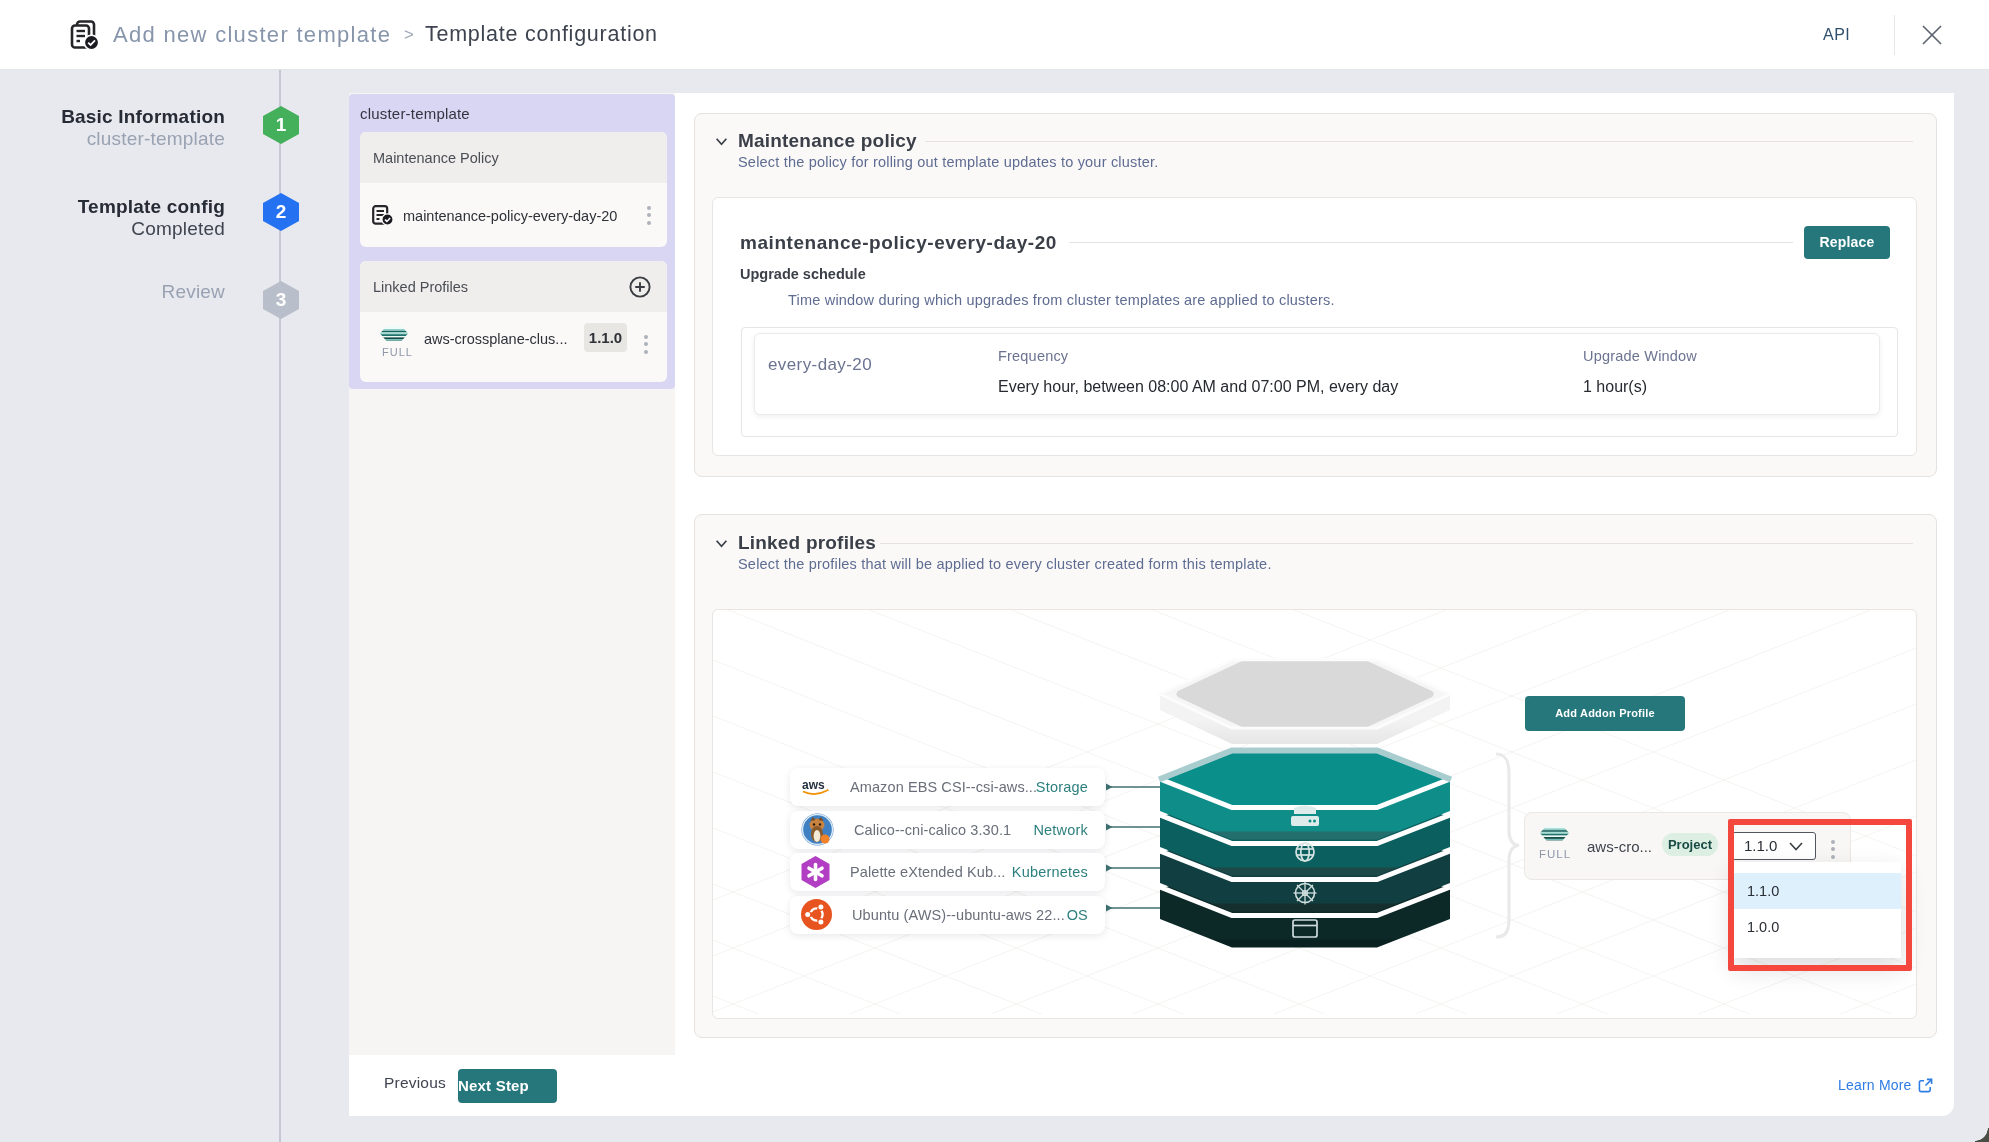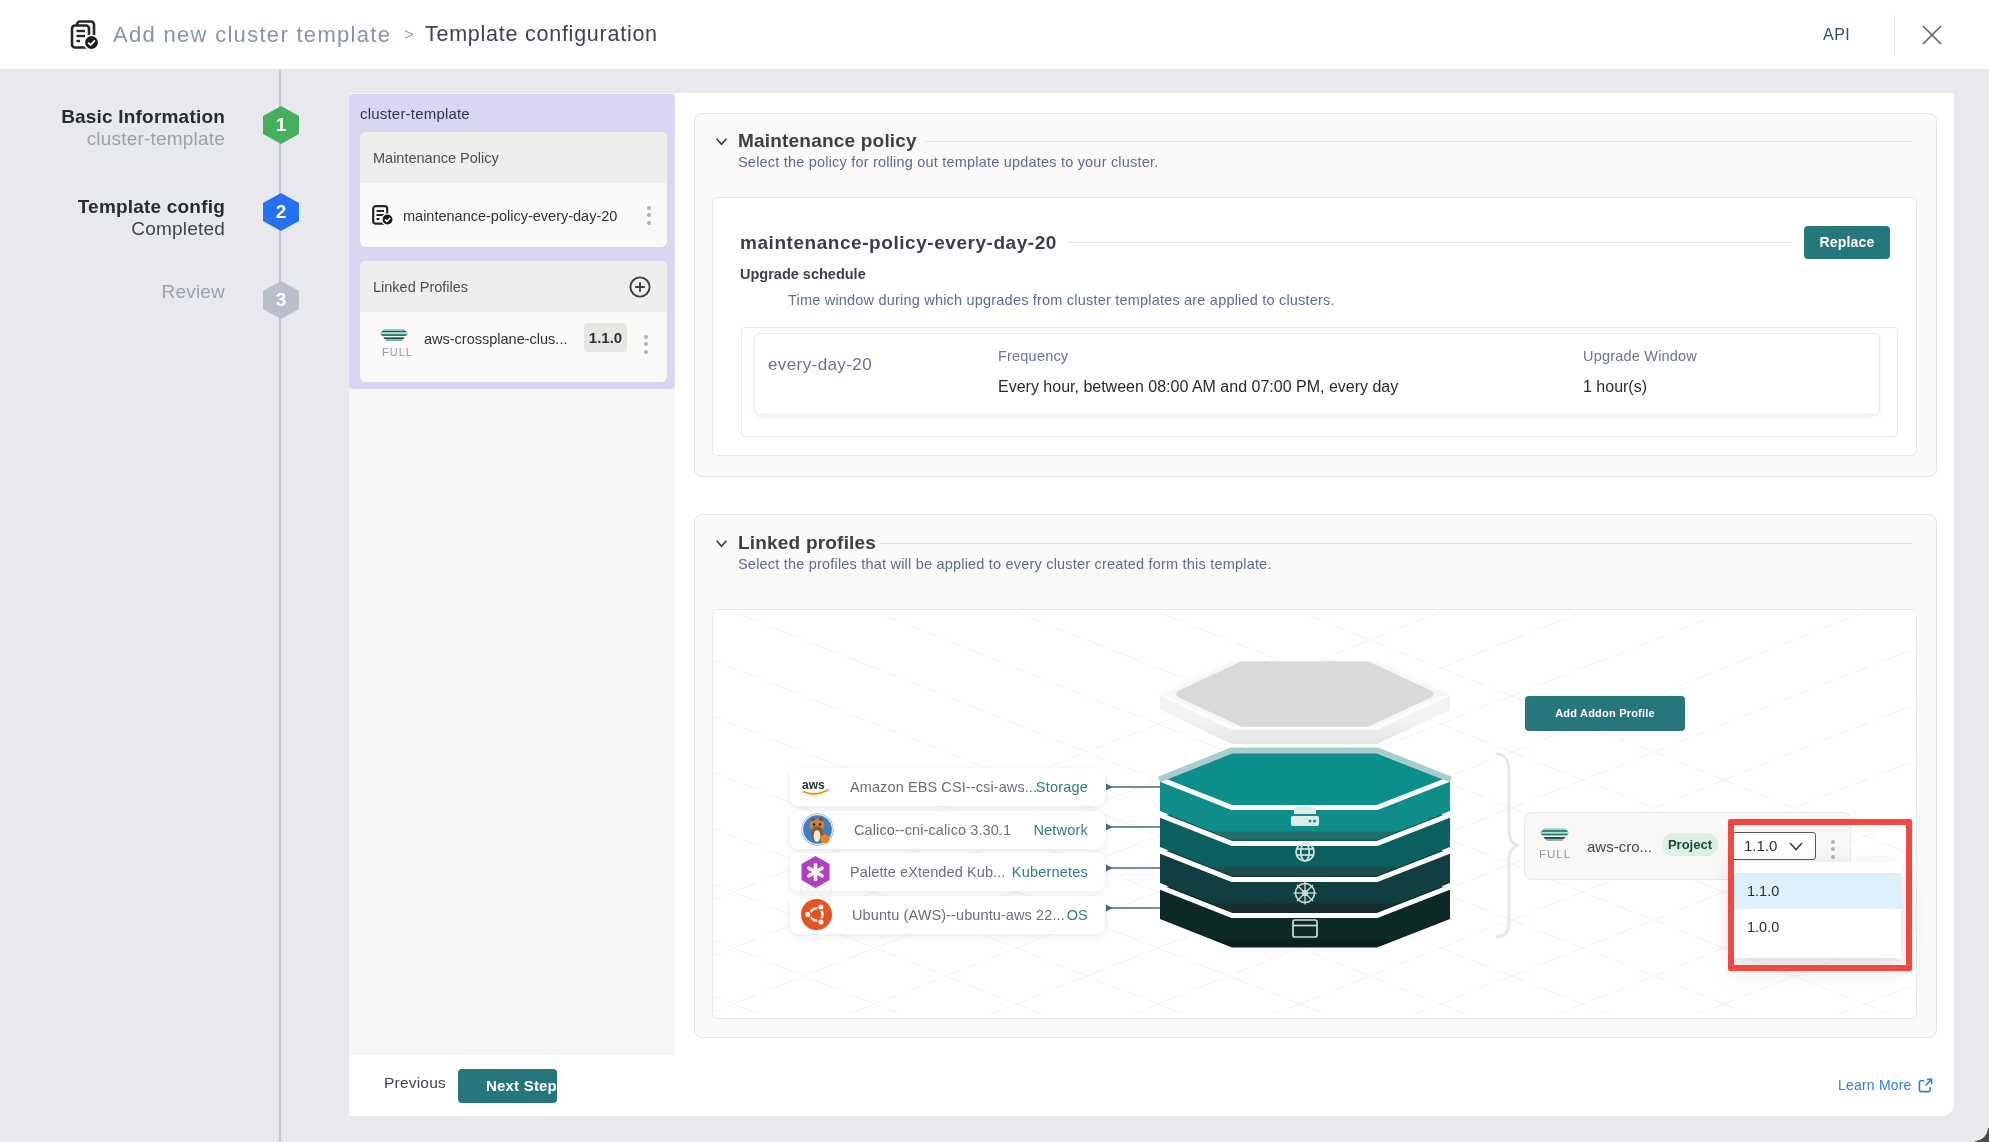--- a/index.html
+++ b/index.html
@@ -56,21 +56,21 @@
 .projpill { position:absolute; left:1662px; top:833px; width:56px; height:23px; background:#ddeee3; border-radius:12px; color:#174a42; font-size:13px; font-weight:700; text-align:center; line-height:23px; z-index:9; }
 .verselect { position:absolute; left:1732px; top:832px; width:84px; height:28px; background:#fff; border:1.5px solid #53585f; border-radius:3px; z-index:9; }
 .dropdown { position:absolute; left:1733px; top:862px; width:168px; height:96px; background:#fff; box-shadow:0 10px 24px rgba(30,30,50,.16); z-index:10; }
 .dd-row1 { position:absolute; left:0; top:11px; width:168px; height:36px; background:#ddf0fc; color:#2a2e35; font-size:14.5px; line-height:36px; padding-left:14px; }
 .dd-row2 { position:absolute; left:0; top:47px; width:168px; height:36px; background:#fff; color:#2a2e35; font-size:14.5px; line-height:36px; padding-left:14px; }
 .redbox { position:absolute; left:1728px; top:819px; width:184px; height:152px; border:6px solid #f4483e; border-radius:2px; z-index:12; }
 
 
 .bottombar { position:absolute; left:349px; top:1055px; width:1605px; height:61px; background:#fff; border-radius:0 0 12px 0; z-index:5; }
 .prevbtn { position:absolute; left:35px; top:19px; font-size:15.5px; color:#3f4450; letter-spacing:.2px;text-align:center; }
-.nextbtn { position:absolute; left:109px; top:14px; width:99px; height:34px; background:#26777b; border-radius:4px; color:#fff; font-size:15px; font-weight:700; text-align:right; line-height:34px; letter-spacing:.2px; }
+.nextbtn { position:absolute; left:109px; top:14px; width:99px; height:34px; background:#26777b; border-radius:4px; color:#fff; font-size:15px; font-weight:700; text-align:left; line-height:34px; letter-spacing:.2px; }
 .learnmore { position:absolute; left:1489px; top:22px; font-size:14px; font-weight:400; color:#2e7de5; letter-spacing:.2px; }
 </style>
 </head>
 <body>
 
 <div class="header">
   <svg class="abs" style="left:70px;top:20px" width="30" height="31" viewBox="0 0 30 31">
     <rect x="7" y="1.5" width="17" height="21" rx="3" fill="none" stroke="#26262a" stroke-width="2.6"></rect>
     <rect x="2" y="5.5" width="17" height="22" rx="3" fill="#fff" stroke="#26262a" stroke-width="2.6"></rect>
     <line x1="6.5" y1="11" x2="15" y2="11" stroke="#26262a" stroke-width="2.4"></line>

